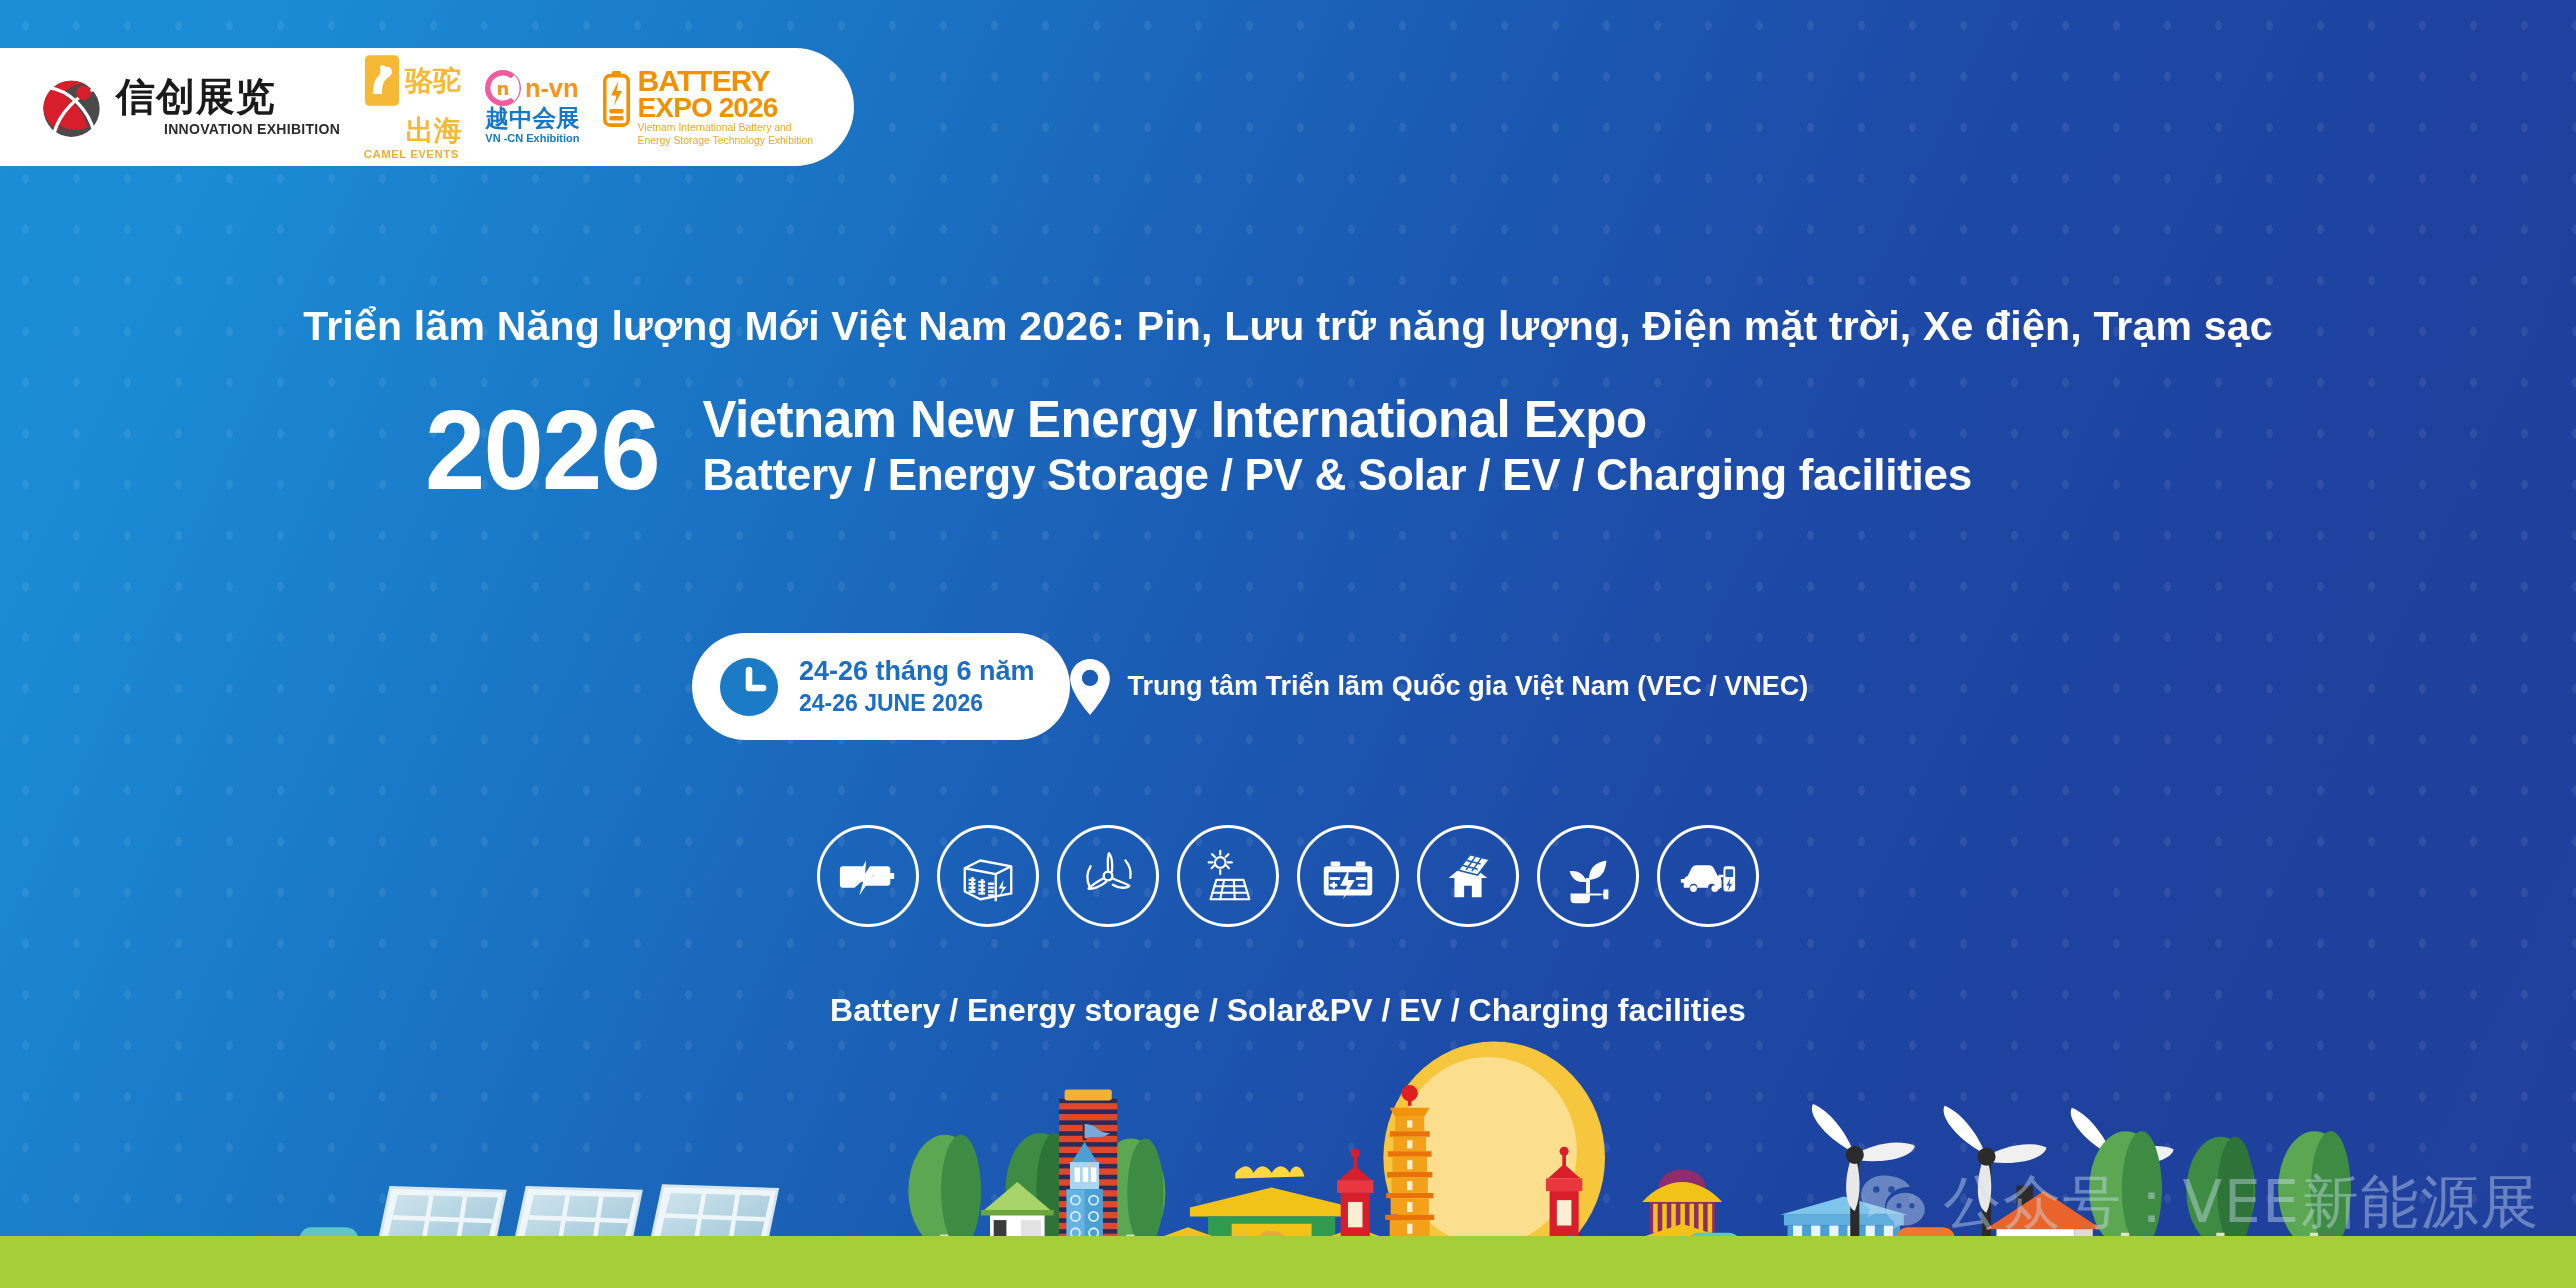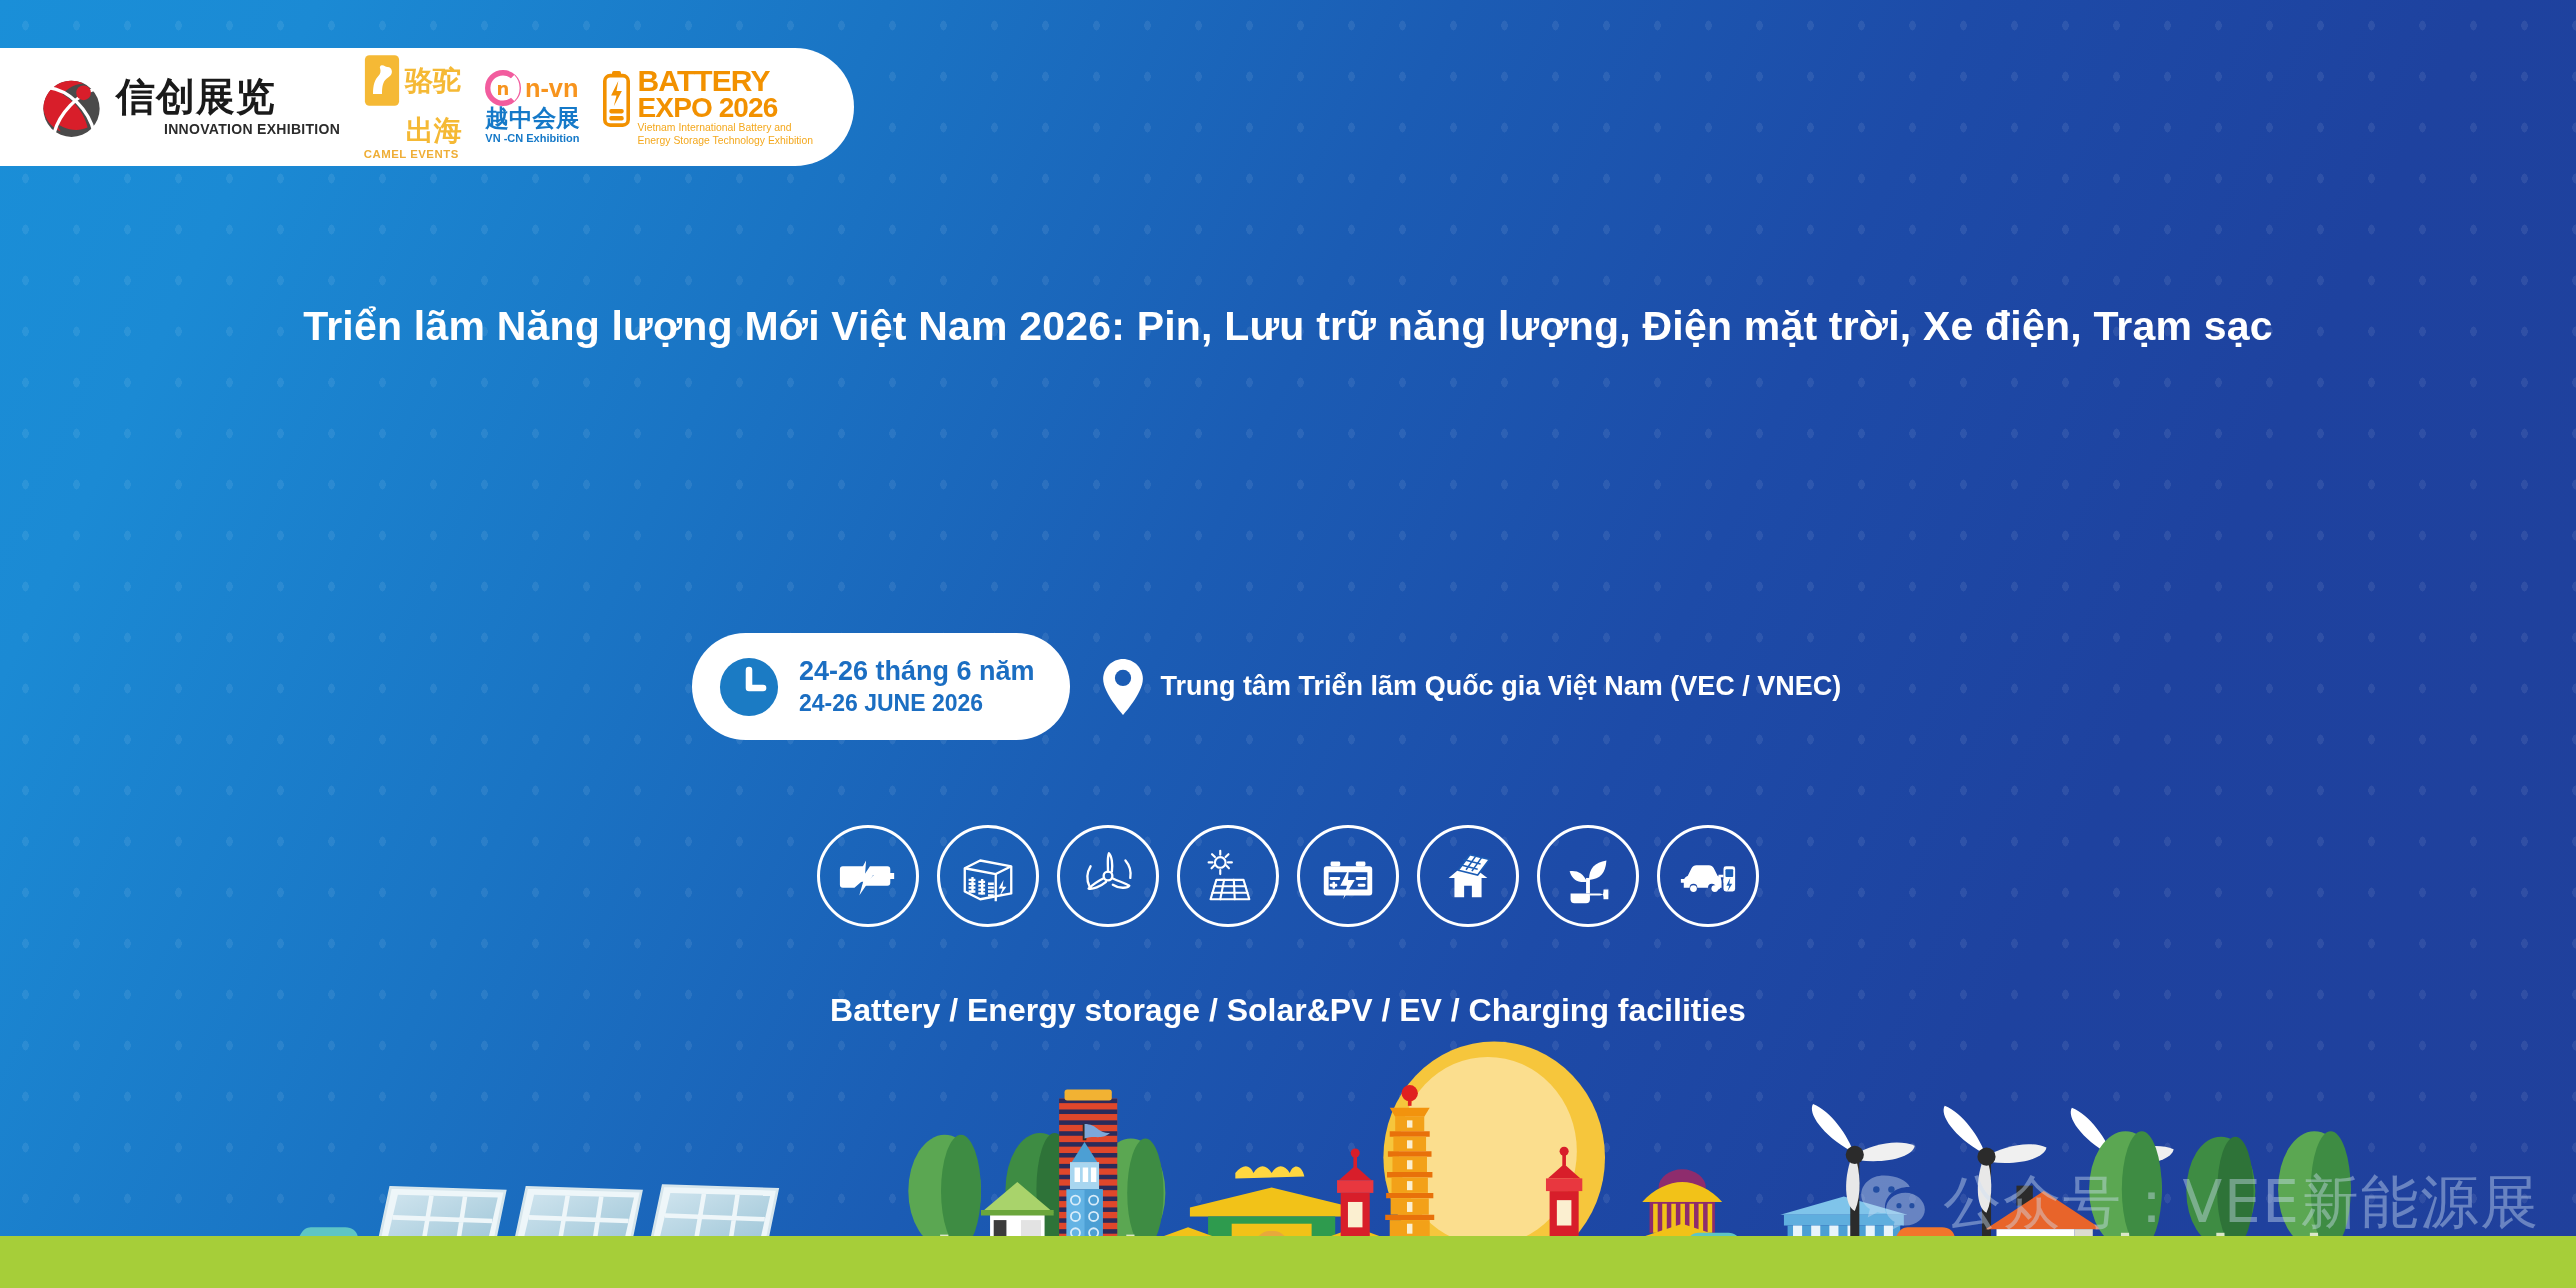--- a/index.html
+++ b/index.html
@@ -88,21 +88,21 @@
     transform-origin: left top;
     margin-top: 7.3px;
   }
   #title-lines { color:#fff; padding-top: 5.4px; }
   #title-en1 { font-size: 51px; font-weight: bold; line-height: 1.12; letter-spacing: -0.5px; white-space: nowrap;}
   #title-en2 { font-size: 44px; font-weight: bold; line-height: 1.15; letter-spacing: -0.3px; white-space: nowrap; margin-top: 1.8px;}
 
   
   #info-row {
     position: absolute; left: 692px; top: 633px;
-    display: flex; align-items: center; gap: 33px; z-index: 5;
+    display: flex; align-items: center; z-index: 5;
   }
   #date-pill {
     background: #ffffff;
     border-radius: 54px;
     height: 107px;
     display: flex; align-items: center;
     padding: 0 35px 0 27px;
     gap: 20px;
   }
   .clock-icon { width: 60px; height: 60px; flex: none; }
@@ -222,20 +222,27 @@
         <div class="be-title" style="font-size:30px;">BATTERY</div>
         <div class="be-title" style="font-size:28px;">EXPO 2026</div>
         <div class="be-sub">Vietnam International Battery and</div>
         <div class="be-sub">Energy Storage Technology Exhibition</div>
       </div>
     </div>
   </div>
 
   <div id="headline-vn">Triển lãm Năng lượng Mới Việt Nam 2026: Pin, Lưu trữ năng lượng, Điện mặt trời, Xe điện, Trạm sạc</div>
 
+  <div id="title-row">
+    <div id="big-year">2026</div>
+    <div id="title-lines">
+      <div id="title-en1">Vietnam New Energy International Expo</div>
+      <div id="title-en2">Battery / Energy Storage / PV &amp; Solar / EV / Charging facilities</div>
+    </div>
+  </div>
 
   <div id="info-row">
     <div id="date-pill">
       <svg class="clock-icon" viewBox="0 0 64 64">
         <circle cx="32" cy="32" r="31" fill="#1B7BC4"></circle>
         <path d="M32 14v19h15" stroke="#fff" stroke-width="7" fill="none" stroke-linecap="round" stroke-linejoin="round"></path>
       </svg>
       <div id="date-text">
         <div id="date-vn">24-26 tháng 6 năm</div>
         <div id="date-en">24-26 JUNE 2026</div>

